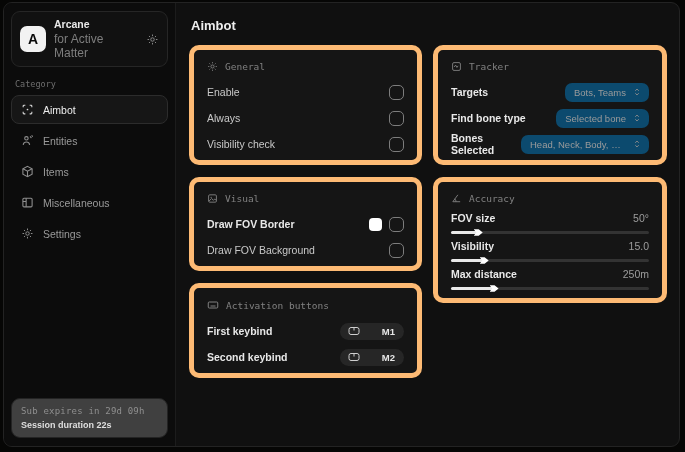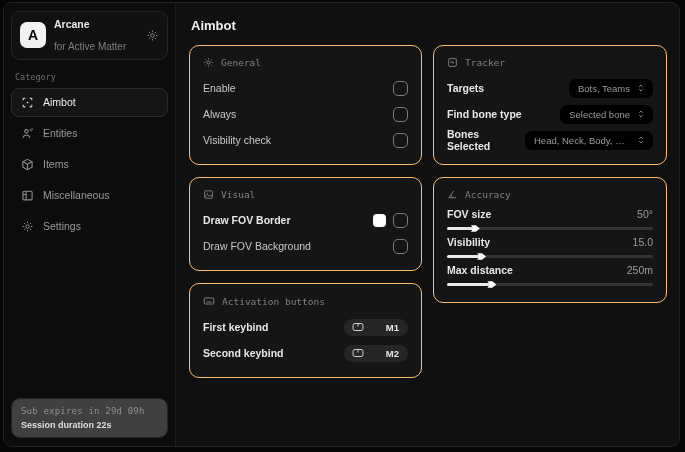--- a/index.html
+++ b/index.html
@@ -38,21 +38,21 @@
   }
   .logo {
     width:26px; height:26px;
     background:#f2f2f2;
     border-radius:7px;
     display:flex; align-items:center; justify-content:center;
     color:#0a0a0a; font-weight:bold; font-size:14px;
   }
   .brand-text { flex:1; line-height:1.2; }
   .brand-name { color:#e9e9e9; font-size:10.5px; font-weight:bold; }
-  .brand-sub { color:#7e7e7e; font-size:10px; margin-top:10px; }
+  .brand-sub { color:#7e7e7e; font-size:12px; margin-top:1px; }
   .brand-gear { color:#8a8a8a; display:flex; }
   .category {
     color:#6f6f6f; font-size:8.5px;
     font-family:"DejaVu Sans Mono", monospace;
     margin:12px 4px 6px 4px;
   }
   .nav { display:flex; flex-direction:column; gap:2px; }
   .nav-item {
     display:flex; align-items:center; gap:9px;
     color:#9a9a9a; font-size:10.5px;
@@ -84,23 +84,23 @@
   }
   
   .main { flex:1; padding:12px 12px 10px 13px; overflow:hidden; }
   .page-title { color:#efefef; font-size:13px; font-weight:bold; margin:3px 0 12px 2px; }
   .columns { display:flex; gap:11px; align-items:flex-start; }
   .col { display:flex; flex-direction:column; gap:12px; }
   .col-left { width:238px; }
   .col-right { width:239px; }
   .panel {
     background:#151515;
-    border:1px solid #fdba74;
+    border:5px solid #fdba74;
     border-radius:10px;
-    padding:11px 13px 12px 13px;
+    padding:11px 13px 4px 13px;
   }
   .panel-header {
     display:flex; align-items:center; gap:7px;
     color:#818181; font-size:9.5px;
     font-family:"DejaVu Sans Mono", monospace;
     margin-bottom:8px;
   }
   .panel-header .ph-icon { display:flex; color:#818181; }
   .row {
     display:flex; align-items:center; justify-content:space-between;
@@ -127,21 +127,21 @@
     display:flex; align-items:center; gap:22px;
     background:#262626;
     border-radius:20px;
     padding:3px 9px 3px 8px;
     color:#e6e6e6; font-size:9.5px; font-weight:bold;
     cursor:pointer;
   }
   .keychip .kc-icon { display:flex; color:#cfcfcf; }
   .dropdown {
     display:flex; align-items:center; gap:6px;
-    background:#000000;
+    background:#0c4a6e;
     border-radius:7px;
     padding:4px 7px 4px 9px;
     color:#9b9b9b; font-size:9.5px;
     cursor:pointer;
     max-width:150px;
   }
   .dropdown .dd-value {
     white-space:nowrap; overflow:hidden; text-overflow:ellipsis;
   }
   .dropdown .dd-icon { display:flex; color:#8d8d8d; flex:0 0 auto; }

